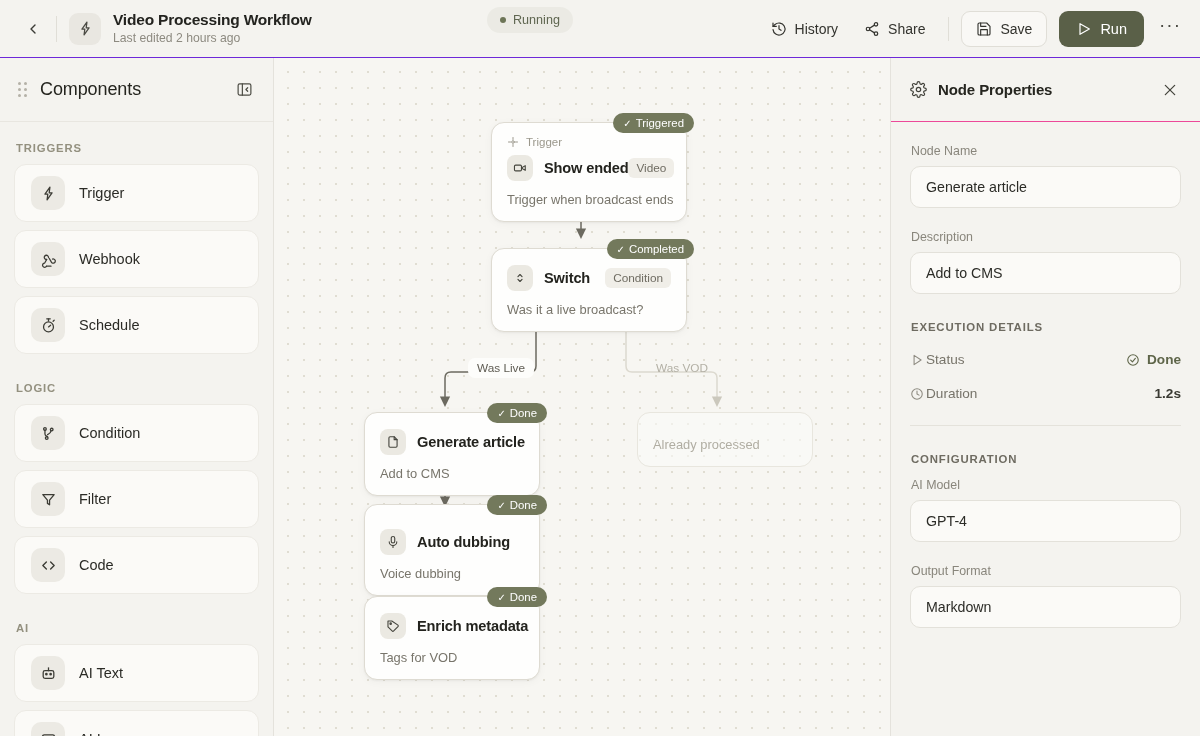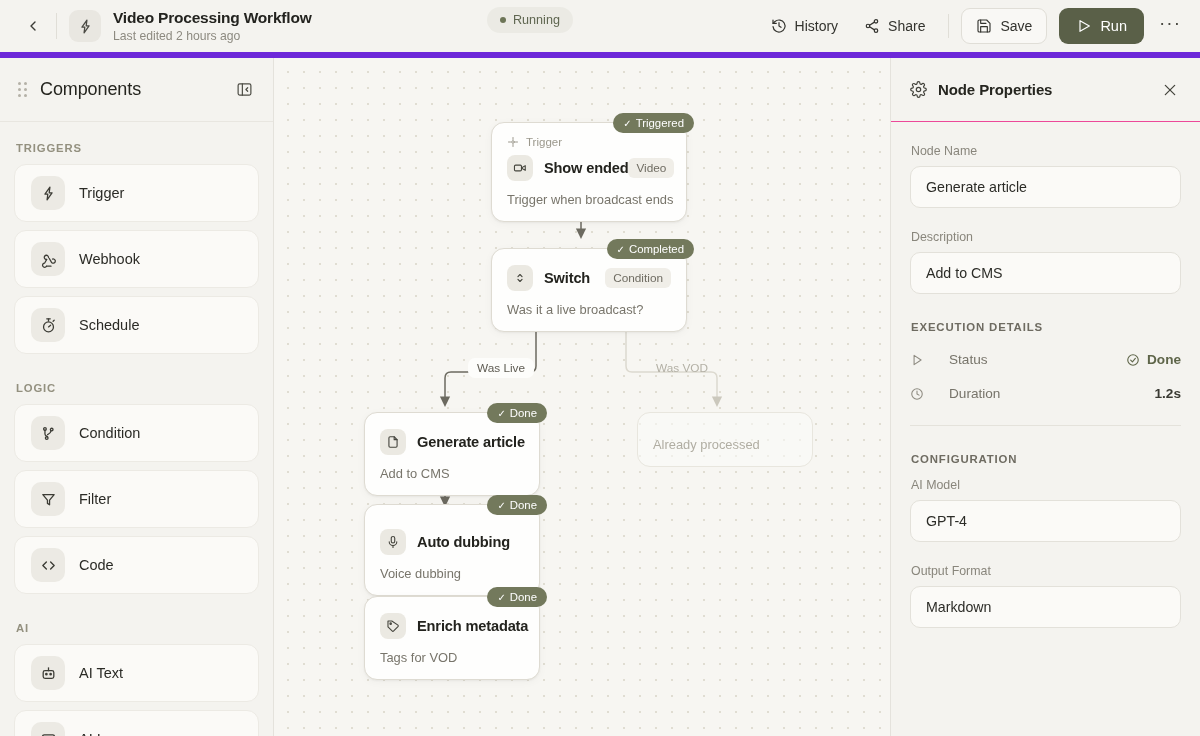--- a/index.html
+++ b/index.html
@@ -9,21 +9,21 @@
     background: #f7f6f2;
     color: #2a2a27;
     overflow: hidden;
   }
   .app { width: 1200px; height: 736px; display: flex; flex-direction: column; }
 
   
   .header {
     height: 58px; flex: 0 0 58px;
     background: #f4f3ef;
-    border-bottom: 6px solid #6d28d9;
+    border-bottom: 1px solid #6d28d9;
     display: flex; align-items: center;
     padding: 0 14px 0 18px;
     position: relative;
   }
   .back-btn {
     width: 30px; height: 30px; border-radius: 7px;
     display: flex; align-items: center; justify-content: center;
     color: #3b3b36; cursor: pointer;
   }
   .hdr-div { width: 1px; height: 26px; background: #e0ded7; margin: 0 12px 0 8px; }
@@ -209,21 +209,21 @@
     display: flex; align-items: center; padding: 0 15px;
     font-size: 14.2px; color: #2c2c27; cursor: text;
   }
   .section-label {
     font-size: 11.4px; font-weight: bold; color: #6e6b61;
     letter-spacing: 0.85px; text-transform: uppercase;
     margin: 27px 0 13px 1px;
   }
   .kv { display: flex; align-items: center; height: 27px; margin-bottom: 7px; }
   .kv-icon { width: 16px; display: flex; align-items: center; color: #8d8a80; }
-  .kv-key { font-size: 13.6px; color: #77746a; margin-left: 23px; }
+  .kv-key { font-size: 13.6px; color: #77746a; margin-left: 0; }
   .kv-val {
     margin-left: auto; font-size: 13.6px; color: #3a3a33; font-weight: bold;
     display: flex; align-items: center; gap: 7px;
   }
   .kv-val .ok { color: #5e6549; }
   .divider { height: 1px; background: #e4e2db; margin: 18px 0 0 0; }
 </style>
 </head>
 <body>
 

